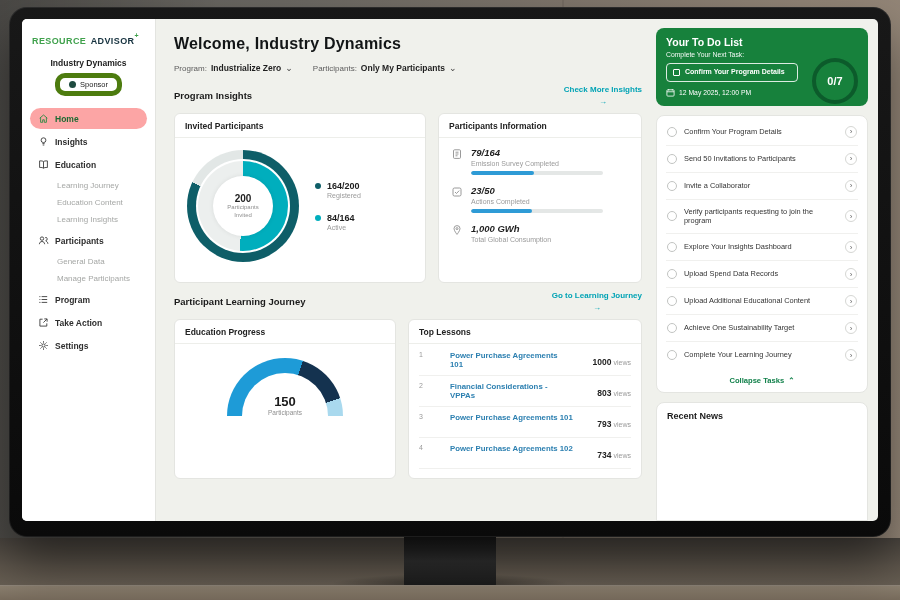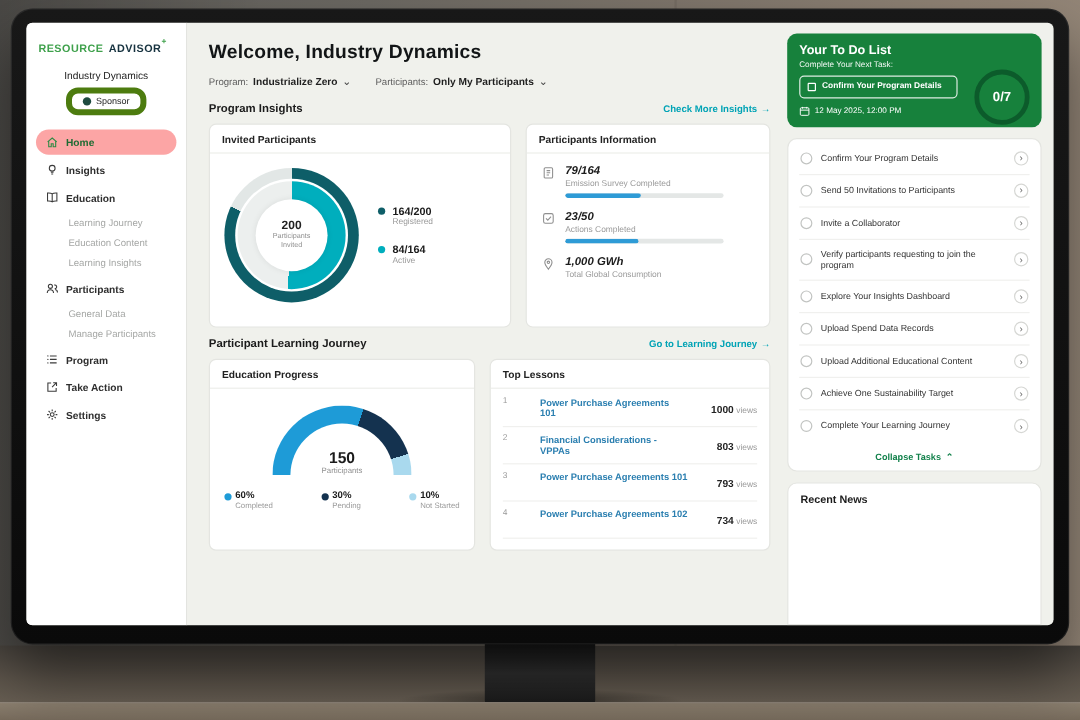--- a/index.html
+++ b/index.html
@@ -26,42 +26,42 @@
   .screen { position:absolute; left:13px; top:12px; right:13px; bottom:16px;
     background:#F0F1EC; border-radius:5px; overflow:hidden; display:flex; }
 
   
   .sidebar { width:134px; flex:none; background:#fff; border-right:1px solid #E3E4E0; padding-top:9px; }
   .logo { padding:2px 10px 7px; white-space:nowrap; }
   .logo-primary { color:#3FA14C; font-weight:bold; font-size:9px; letter-spacing:.4px;margin-top:48px; }
   .logo-secondary { color:#16323F; font-weight:bold; font-size:9px; letter-spacing:.4px; }
   .logo-plus { color:#3FA14C; font-weight:bold; font-size:7px; vertical-align:super; }
   .org { text-align:center; padding:3px 6px 10px; }
-  .org-name { font-size:8.5px; font-weight:normal; color:#222; margin-bottom:5px; }
+  .org-name { font-size:8.5px; font-weight:bold; color:#222; margin-bottom:5px; }
   .badge { display:inline-flex; align-items:center; gap:4px; border:5px solid #4d7c0f;
     border-radius:10px; padding:2px 9px; font-size:7.5px; color:#222; }
   .badge-dot { width:7px; height:7px; border-radius:50%; background:#1E4B40; }
   .nav { padding:0 8px; }
   .nav-item { display:flex; align-items:center; gap:6px; padding:5px 8px; border-radius:13px;
     font-size:8.5px; font-weight:bold; color:#2E2E2E; margin:2px 0; cursor:pointer; }
   .nav-item .nav-icon { display:flex; color:#3B3B3B; }
   .nav-item.active { background:#fca5a5; color:#1E6B33; }
   .nav-item.active .nav-icon { color:#2C8A43; }
   .nav-sub { padding:4px 8px 4px 27px; font-size:8px; color:#A5A7A5; cursor:pointer; }
 
   
   .main { flex:1; min-width:0; padding:12px 14px 0 18px; }
   .page-title { font-size:16px; font-weight:bold; color:#121516; margin:4px 0 10px; letter-spacing:.2px; }
   .filters { display:flex; align-items:center; gap:20px; font-size:8px; color:#5c5c5c; margin-bottom:12px; }
   .filter { display:flex; align-items:center; gap:4px; cursor:pointer; }
   .filter-value { font-weight:bold; color:#1f1f1f; font-size:8.5px; }
   .chev { color:#444; font-size:9px; line-height:1; }
   .section-row { display:flex; align-items:center; justify-content:space-between; margin:8px 0 7px; }
   .section-title { font-size:9.5px; font-weight:bold; color:#1b1b1b; }
-  .link { display:flex; align-items:center; gap:3px; color:#00A3B5; font-size:8px; font-weight:bold; cursor:pointer; }
+  .link { display:flex; align-items:center; gap:3px; color:#00A3B5; font-size:8px; font-weight:bold; cursor:pointer;flex-direction:column; }
   .cards { display:flex; gap:12px; }
   .card { background:#fff; border:1px solid #E4E5E1; border-radius:6px; overflow:hidden; }
   .card-title-row { padding:7px 10px 6px; border-bottom:1px solid #EDEEEA; font-size:8.5px; font-weight:bold; color:#222; }
 
   
   .card-invited { width:252px; height:170px; }
   .donut-body { display:flex; align-items:center; gap:16px; padding:12px 12px; }
   .donut { position:relative; width:112px; height:112px; flex:none; }
   .donut .layer { position:absolute; border-radius:50%;text-align:center; }
   #donut-outer { inset:0; }
@@ -348,43 +348,20 @@
           <div class="card card-edu">
             <div class="card-title-row">Education Progress</div>
             <div class="gauge-wrap">
               <div class="gauge-circle" id="gauge-arc" style="background: conic-gradient(from 270deg, rgb(30, 155, 215) 0deg, rgb(30, 155, 215) 108deg, rgb(20, 50, 79) 108deg, rgb(20, 50, 79) 162deg, rgb(169, 217, 238) 162deg, rgb(169, 217, 238) 180deg, transparent 180deg, transparent 360deg);"></div>
               <div class="gauge-hole"></div>
               <div class="gauge-text">
                 <div class="gauge-value">150</div>
                 <div class="gauge-label">Participants</div>
               </div>
             </div>
-            <div class="legend-h">
-              <div class="lh-item">
-                <div class="lh-top">
-                    <span class="dot" style="background: rgb(30, 155, 215);"></span>
-                    <span>60%</span>
-                  </div>
-                <div class="lh-sub">Completed</div>
-              </div>
-              <div class="lh-item">
-                <div class="lh-top">
-                    <span class="dot" style="background: rgb(20, 50, 79);"></span>
-                    <span>30%</span>
-                  </div>
-                <div class="lh-sub">Pending</div>
-              </div>
-              <div class="lh-item">
-                <div class="lh-top">
-                    <span class="dot" style="background: rgb(169, 217, 238);"></span>
-                    <span>10%</span>
-                  </div>
-                <div class="lh-sub">Not Started</div>
-              </div>
-            </div>
           </div>
 
           <div class="card card-lessons">
             <div class="card-title-row">Top Lessons</div>
             <div class="lessons">
               <div class="lesson">
                 <span class="lesson-rank">1</span>
                 <span class="lesson-title">Power Purchase Agreements 101</span>
                 <span><span class="lesson-views">1000</span><span class="lesson-views-label">views</span></span>
               </div>

